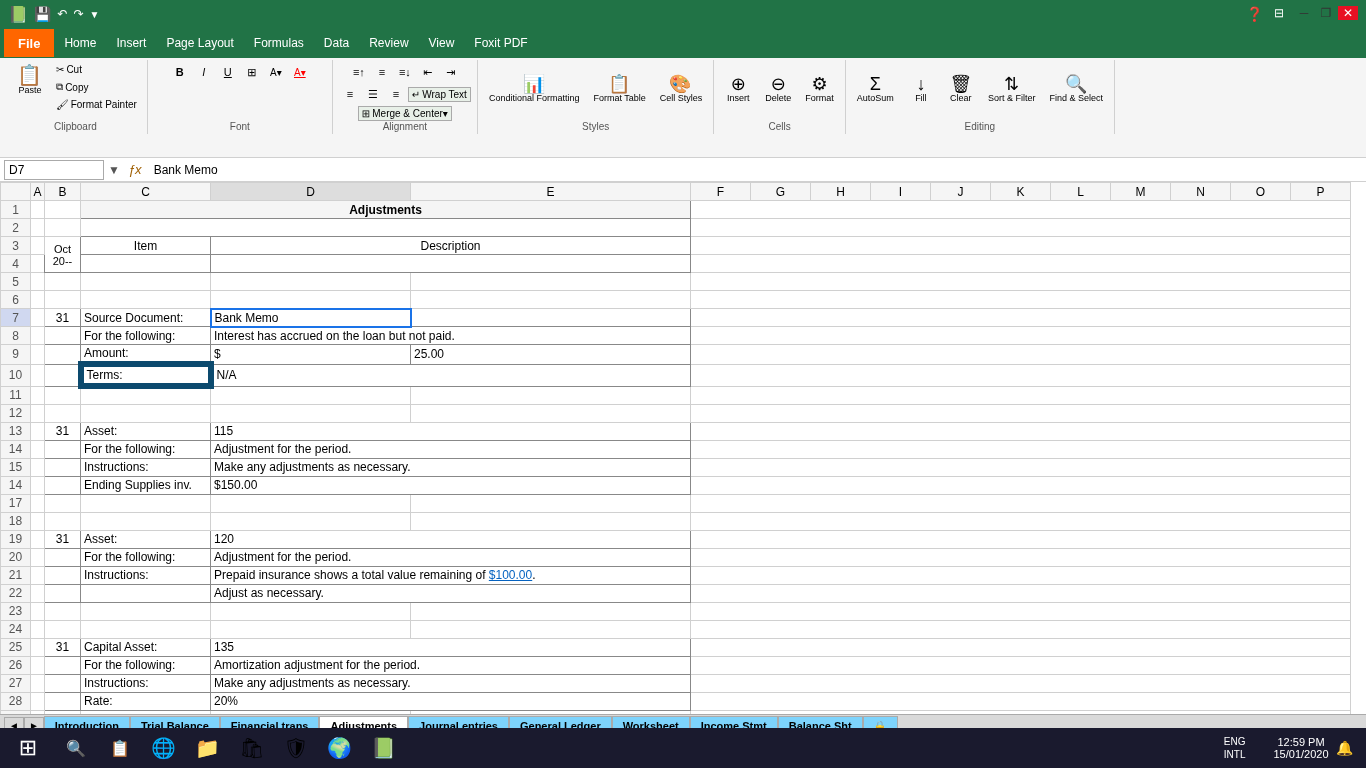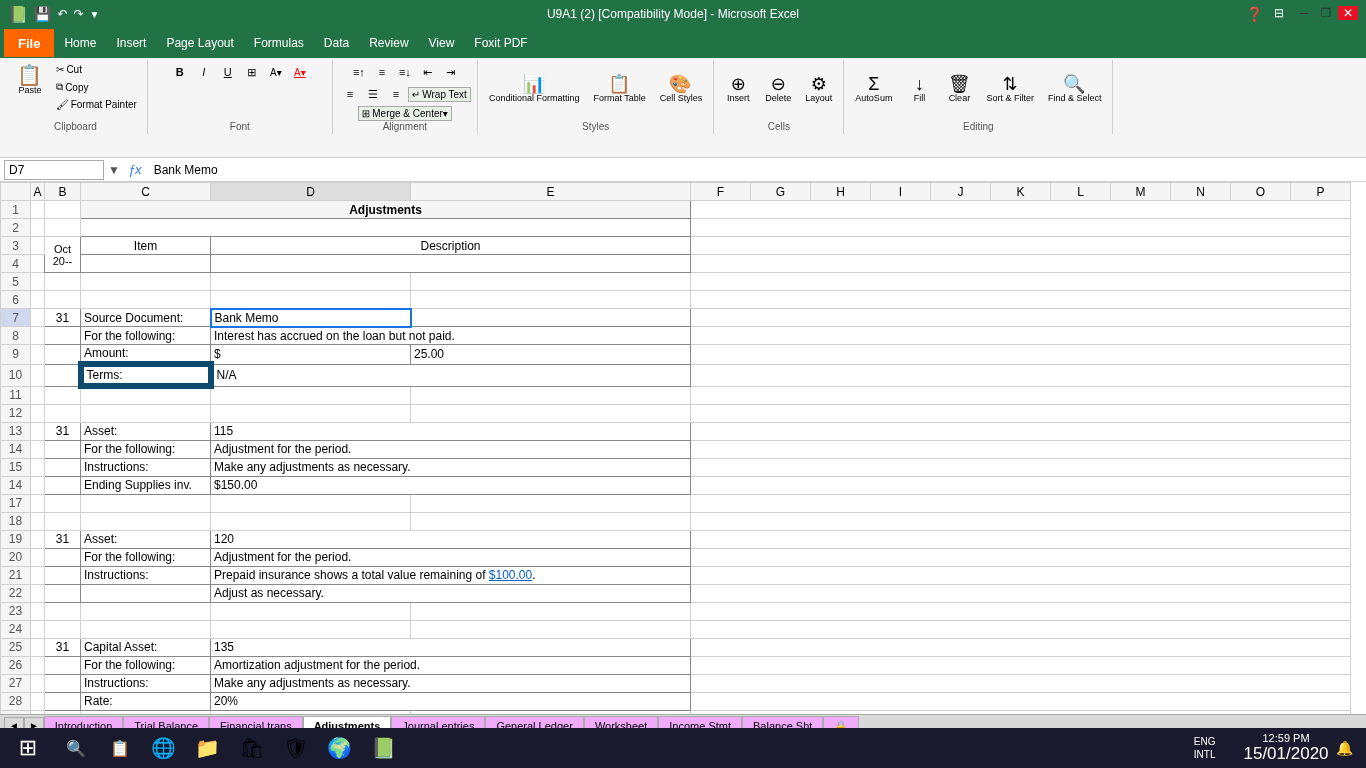--- a/index.html
+++ b/index.html
@@ -155,21 +155,21 @@
       padding: 0 4px;
       gap: 4px;
     }
     #name-box {
       width: 100px;
       height: 20px;
       border: 1px solid #aaa;
       font-size: 12px;
       padding: 0 4px;
     }
-    #formula-icon { color: #3b82f6; font-style: italic; font-size: 13px; padding: 0 4px; }
+    #formula-icon { color: #a16207; font-style: italic; font-size: 13px; padding: 0 4px; }
     #formula-input {
       flex: 1;
       height: 20px;
       border: none;
       outline: none;
       font-size: 12px;
       padding: 0 4px;
     }
 
     
@@ -244,24 +244,25 @@
       border-top: 1px solid #aaa;
       gap: 0;
       overflow: hidden;
     }
     .sheet-tab {
       padding: 2px 10px;
       font-size: 11px;
       border: 1px solid #aaa;
       border-bottom: none;
       cursor: pointer;
-      background: #f0abfc;
+      background: #7dd3fc;
       height: 20px;
       display: flex; align-items: center;
       white-space: nowrap;
+      font-weight: bold;
     }
     .sheet-tab.active {
       background: white;
       font-weight: bold;
       border-bottom: 1px solid white;
     }
 
     
     #taskbar {
       position: fixed;
@@ -330,21 +331,20 @@
 <body>
 
 <div id="title-bar">
   <div style="display:flex;align-items:center;gap:6px;">
     <span style="font-size:16px;">📗</span>
     <span style="font-size:14px;cursor:pointer;">💾</span>
     <span style="font-size:12px;cursor:pointer;">↶</span>
     <span style="font-size:12px;cursor:pointer;">↷</span>
     <span style="font-size:10px;cursor:pointer;">▼</span>
   </div>
-  <div class="title" style="color:white;font-size:12px;">U9A1 (2) [Compatibility Mode] - Microsoft Excel</div>
   <div class="win-controls-group">
     <span style="color:white;cursor:pointer;margin-right:8px;font-size:14px;">❓</span>
     <span style="color:white;cursor:pointer;margin-right:8px;font-size:12px;">⊟</span>
     <button class="win-ctrl">─</button>
     <button class="win-ctrl">❐</button>
     <button class="win-ctrl close">✕</button>
   </div>
 </div>
 
 <div id="menu-bar">
@@ -453,21 +453,21 @@
         <div class="ribbon-btn">
           <span class="btn-icon" style="font-size:18px;">⊕</span>
           <span class="btn-label">Insert</span>
         </div>
         <div class="ribbon-btn">
           <span class="btn-icon" style="font-size:18px;">⊖</span>
           <span class="btn-label">Delete</span>
         </div>
         <div class="ribbon-btn">
           <span class="btn-icon" style="font-size:18px;">⚙</span>
-          <span class="btn-label">Layout</span>
+          <span class="btn-label">Format</span>
         </div>
       </div>
       <span class="ribbon-group-label">Cells</span>
     </div>
 
     <div class="ribbon-group" style="min-width:160px;">
       <div class="ribbon-group-content" style="flex-direction:row;gap:4px;padding-bottom:16px;align-items:center;">
         <div class="ribbon-btn">
           <span class="btn-icon" style="font-size:18px;">Σ</span>
           <span class="btn-label">AutoSum</span>
@@ -858,17 +858,17 @@
   <div class="taskbar-icon" style="font-size:20px;">🌐</div>
   <div class="taskbar-icon" style="font-size:20px;">📁</div>
   <div class="taskbar-icon" style="font-size:20px;">🛍</div>
   <div class="taskbar-icon" style="font-size:20px;">🛡</div>
   <div class="taskbar-icon" style="font-size:20px;">🌍</div>
   <div class="taskbar-icon" style="font-size:20px;">📗</div>
   <div id="taskbar-right">
     <span style="font-size:10px;text-align:center;line-height:1.3;">ENG<br>INTL</span>
     <div style="text-align:center;cursor:pointer;margin-left:20px;">
       <div style="font-size:11px;">12:59 PM</div>
-      <div style="font-size:17px;">15/01/2020</div>
+      <div style="font-size:11px;">15/01/2020</div>
     </div>
     <span style="cursor:pointer;font-size:14px;">🔔</span>
   </div>
 </div>
 
 </body></html>

